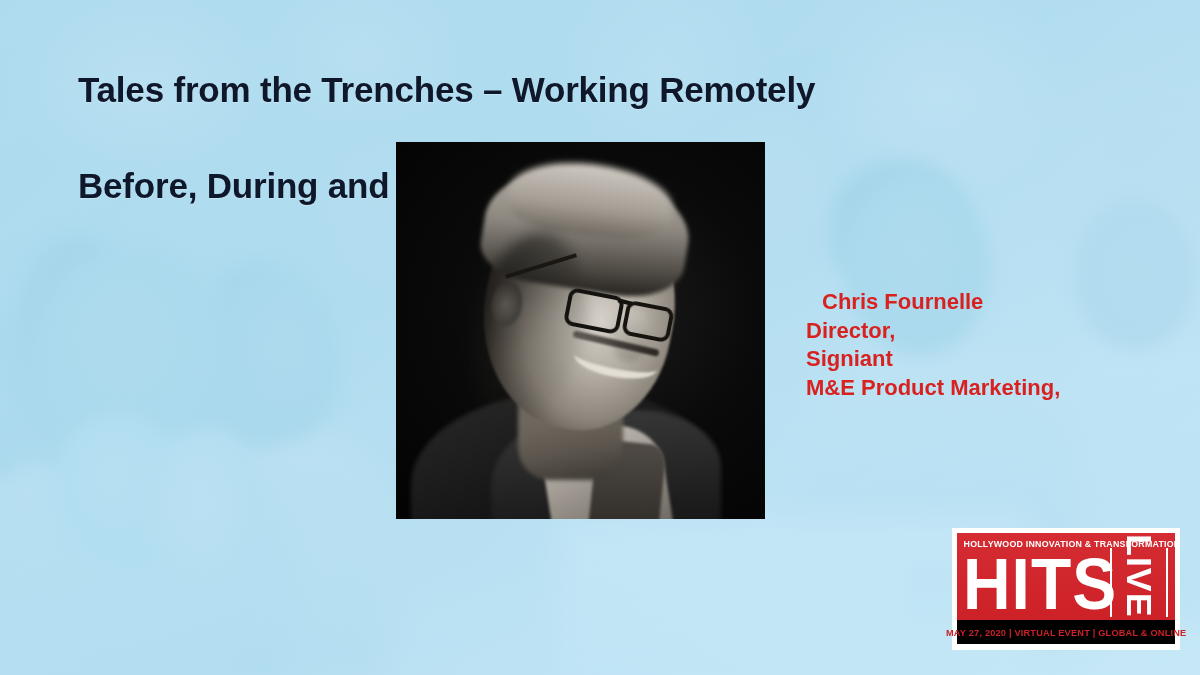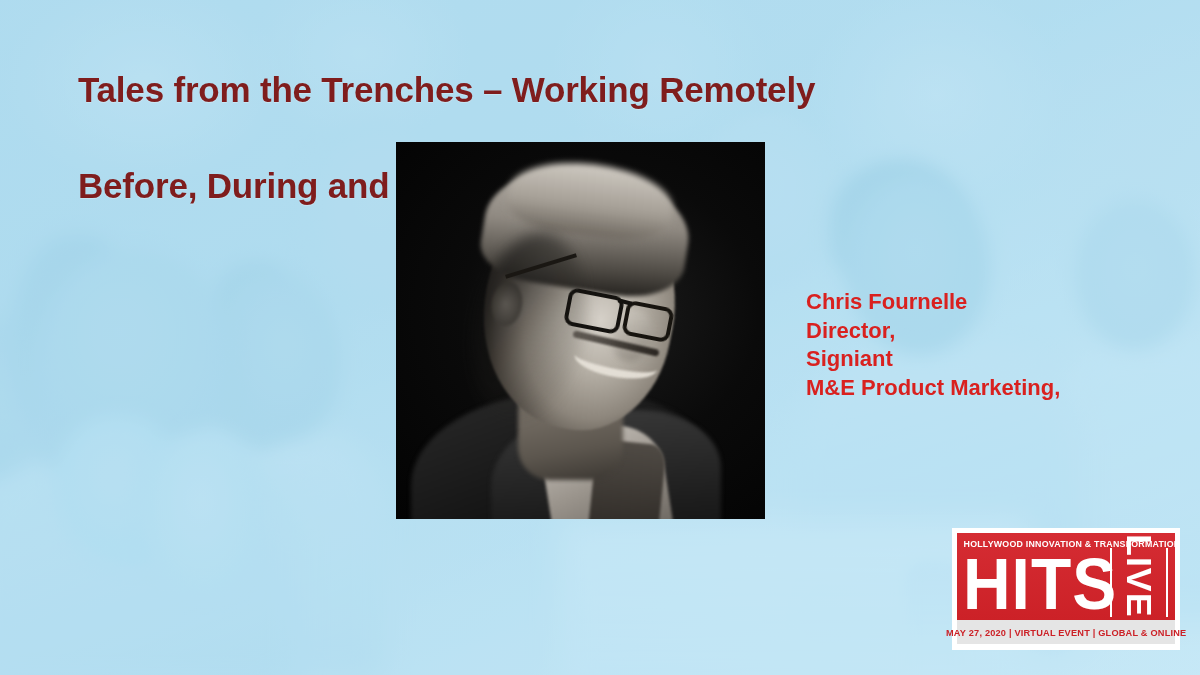--- a/index.html
+++ b/index.html
@@ -101,21 +101,21 @@
   }
   .bg-tint2 {
     position:absolute; inset:0;
     background:rgba(175,220,240,.34);
     mix-blend-mode:normal;
   }
 
   
   .title {
     position:absolute; left:78px; top:18px; width:1030px;
-    color:#7f1d1d;
+    color:#0f172a;
     font-size:35px;
     font-weight:bold;
     line-height:48px;
     letter-spacing:-0.2px;
     font-stretch:condensed;
     text-shadow:0 1px 0 rgba(255,255,255,.25);
     white-space:pre-line;
   }
   .title-line { display:block; }
 
@@ -187,21 +187,21 @@
     background:linear-gradient(160deg, rgba(230,226,218,.35) 0%, rgba(80,74,66,.32) 100%);
     border-radius:40% 46% 50% 44%; transform:rotate(12deg); filter:blur(3px); }
 
   
   .speaker {
     position:absolute; left:806px; top:288px; width:330px;
     color:#d9211f;
     font-size:22px;
     line-height:28.5px;
   }
-  .speaker .name { font-weight:bold; display:block; }
+  .speaker .name { font-weight:bold; display:block;margin-left:16px; }
   .speaker .ln   { display:block; font-weight:bold; }
 
   
   .logo {
     position:absolute; left:952px; top:528px; width:228px; height:122px;
     background:#ffffff;
     padding:5px;
     box-shadow:0 0 0 0 transparent;
   }
   .logo-red {
@@ -246,21 +246,21 @@
     font-size:35px;
     font-weight:bold;
     line-height:1;
     letter-spacing:1px;
     writing-mode:vertical-rl;
     transform:scaleY(1.02);
     white-space:nowrap;
   }
   .logo-bottom {
     width:100%; height:24px;
-    background:#e5e5e5;
+    background:#000000;
     display:flex; align-items:center; justify-content:center;
   }
   .logo-date {
     color:#cc2127;
     font-size:9.6px;
     font-weight:bold;
     letter-spacing:.2px;
     transform:scaleX(.96);
     white-space:nowrap;
   }

